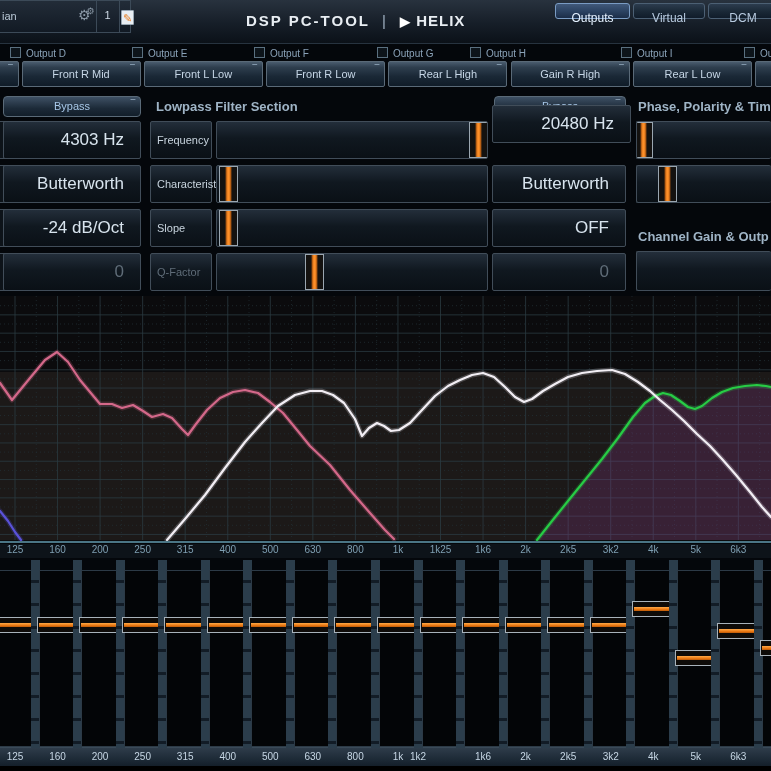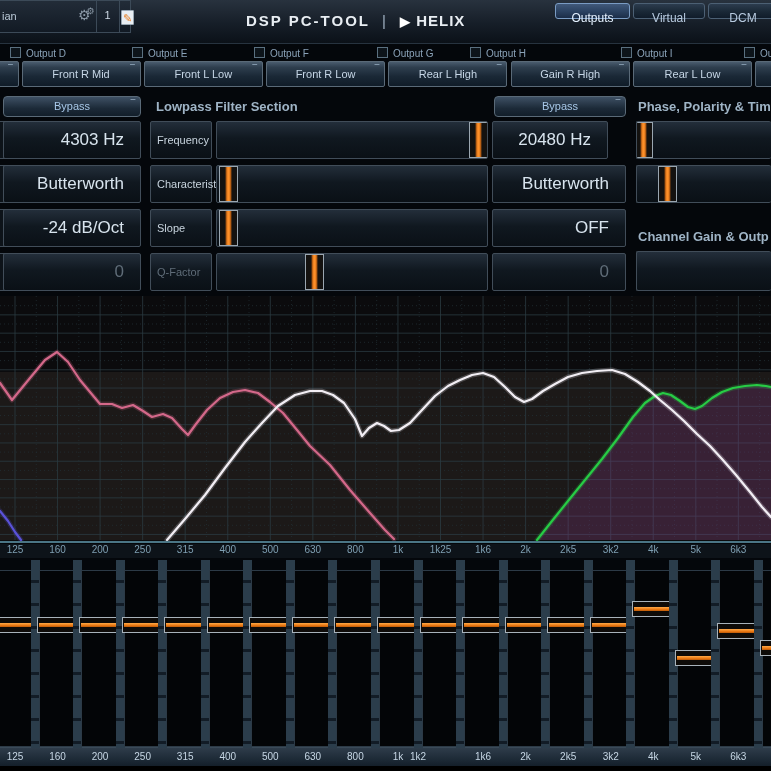--- a/index.html
+++ b/index.html
@@ -130,21 +130,21 @@
     </div>
     <div class="panel-title abs" style="left:638px;top:99px;width:133px;">Phase, Polarity &amp; Tim</div>
     <div class="panel-title abs" style="left:638px;top:229px;width:133px;">Channel Gain &amp; Outp</div>
     <div id="filterrows">
         <div class="fragstrip abs" style="left: 0px; top: 121px; height: 38px;"></div>
         <div class="fbox valuebox abs" style="left: 3px; top: 121px; width: 138px; height: 38px;">4303 Hz</div>
         <div class="fbox labelbox abs" style="left: 150px; top: 121px; width: 62px; height: 38px;">Frequency</div>
         <div class="fbox sliderbox abs" style="left: 216px; top: 121px; width: 272px; height: 38px;">
           <div class="hhandle" style="left: 252px;"></div>
         </div>
-        <div class="fbox valuebox abs" style="left: 492px; top: 121px; width: 116px; height: 38px;">20480 Hz</div>
+        <div class="fbox valuebox abs" style="left: 492px; top: 105px; width: 139px; height: 38px;">20480 Hz</div>
         <div class="fragstrip abs" style="left: 0px; top: 165px; height: 38px;"></div>
         <div class="fbox valuebox abs" style="left: 3px; top: 165px; width: 138px; height: 38px;">Butterworth</div>
         <div class="fbox labelbox abs" style="left: 150px; top: 165px; width: 62px; height: 38px;">Characteristic</div>
         <div class="fbox sliderbox abs" style="left: 216px; top: 165px; width: 272px; height: 38px;">
           <div class="hhandle" style="left: 2px;"></div>
         </div>
         <div class="fbox valuebox abs" style="left: 492px; top: 165px; width: 134px; height: 38px;">Butterworth</div>
         <div class="fragstrip abs" style="left: 0px; top: 209px; height: 38px;"></div>
         <div class="fbox valuebox abs" style="left: 3px; top: 209px; width: 138px; height: 38px;">-24 dB/Oct</div>
         <div class="fbox labelbox abs" style="left: 150px; top: 209px; width: 62px; height: 38px;">Slope</div>

